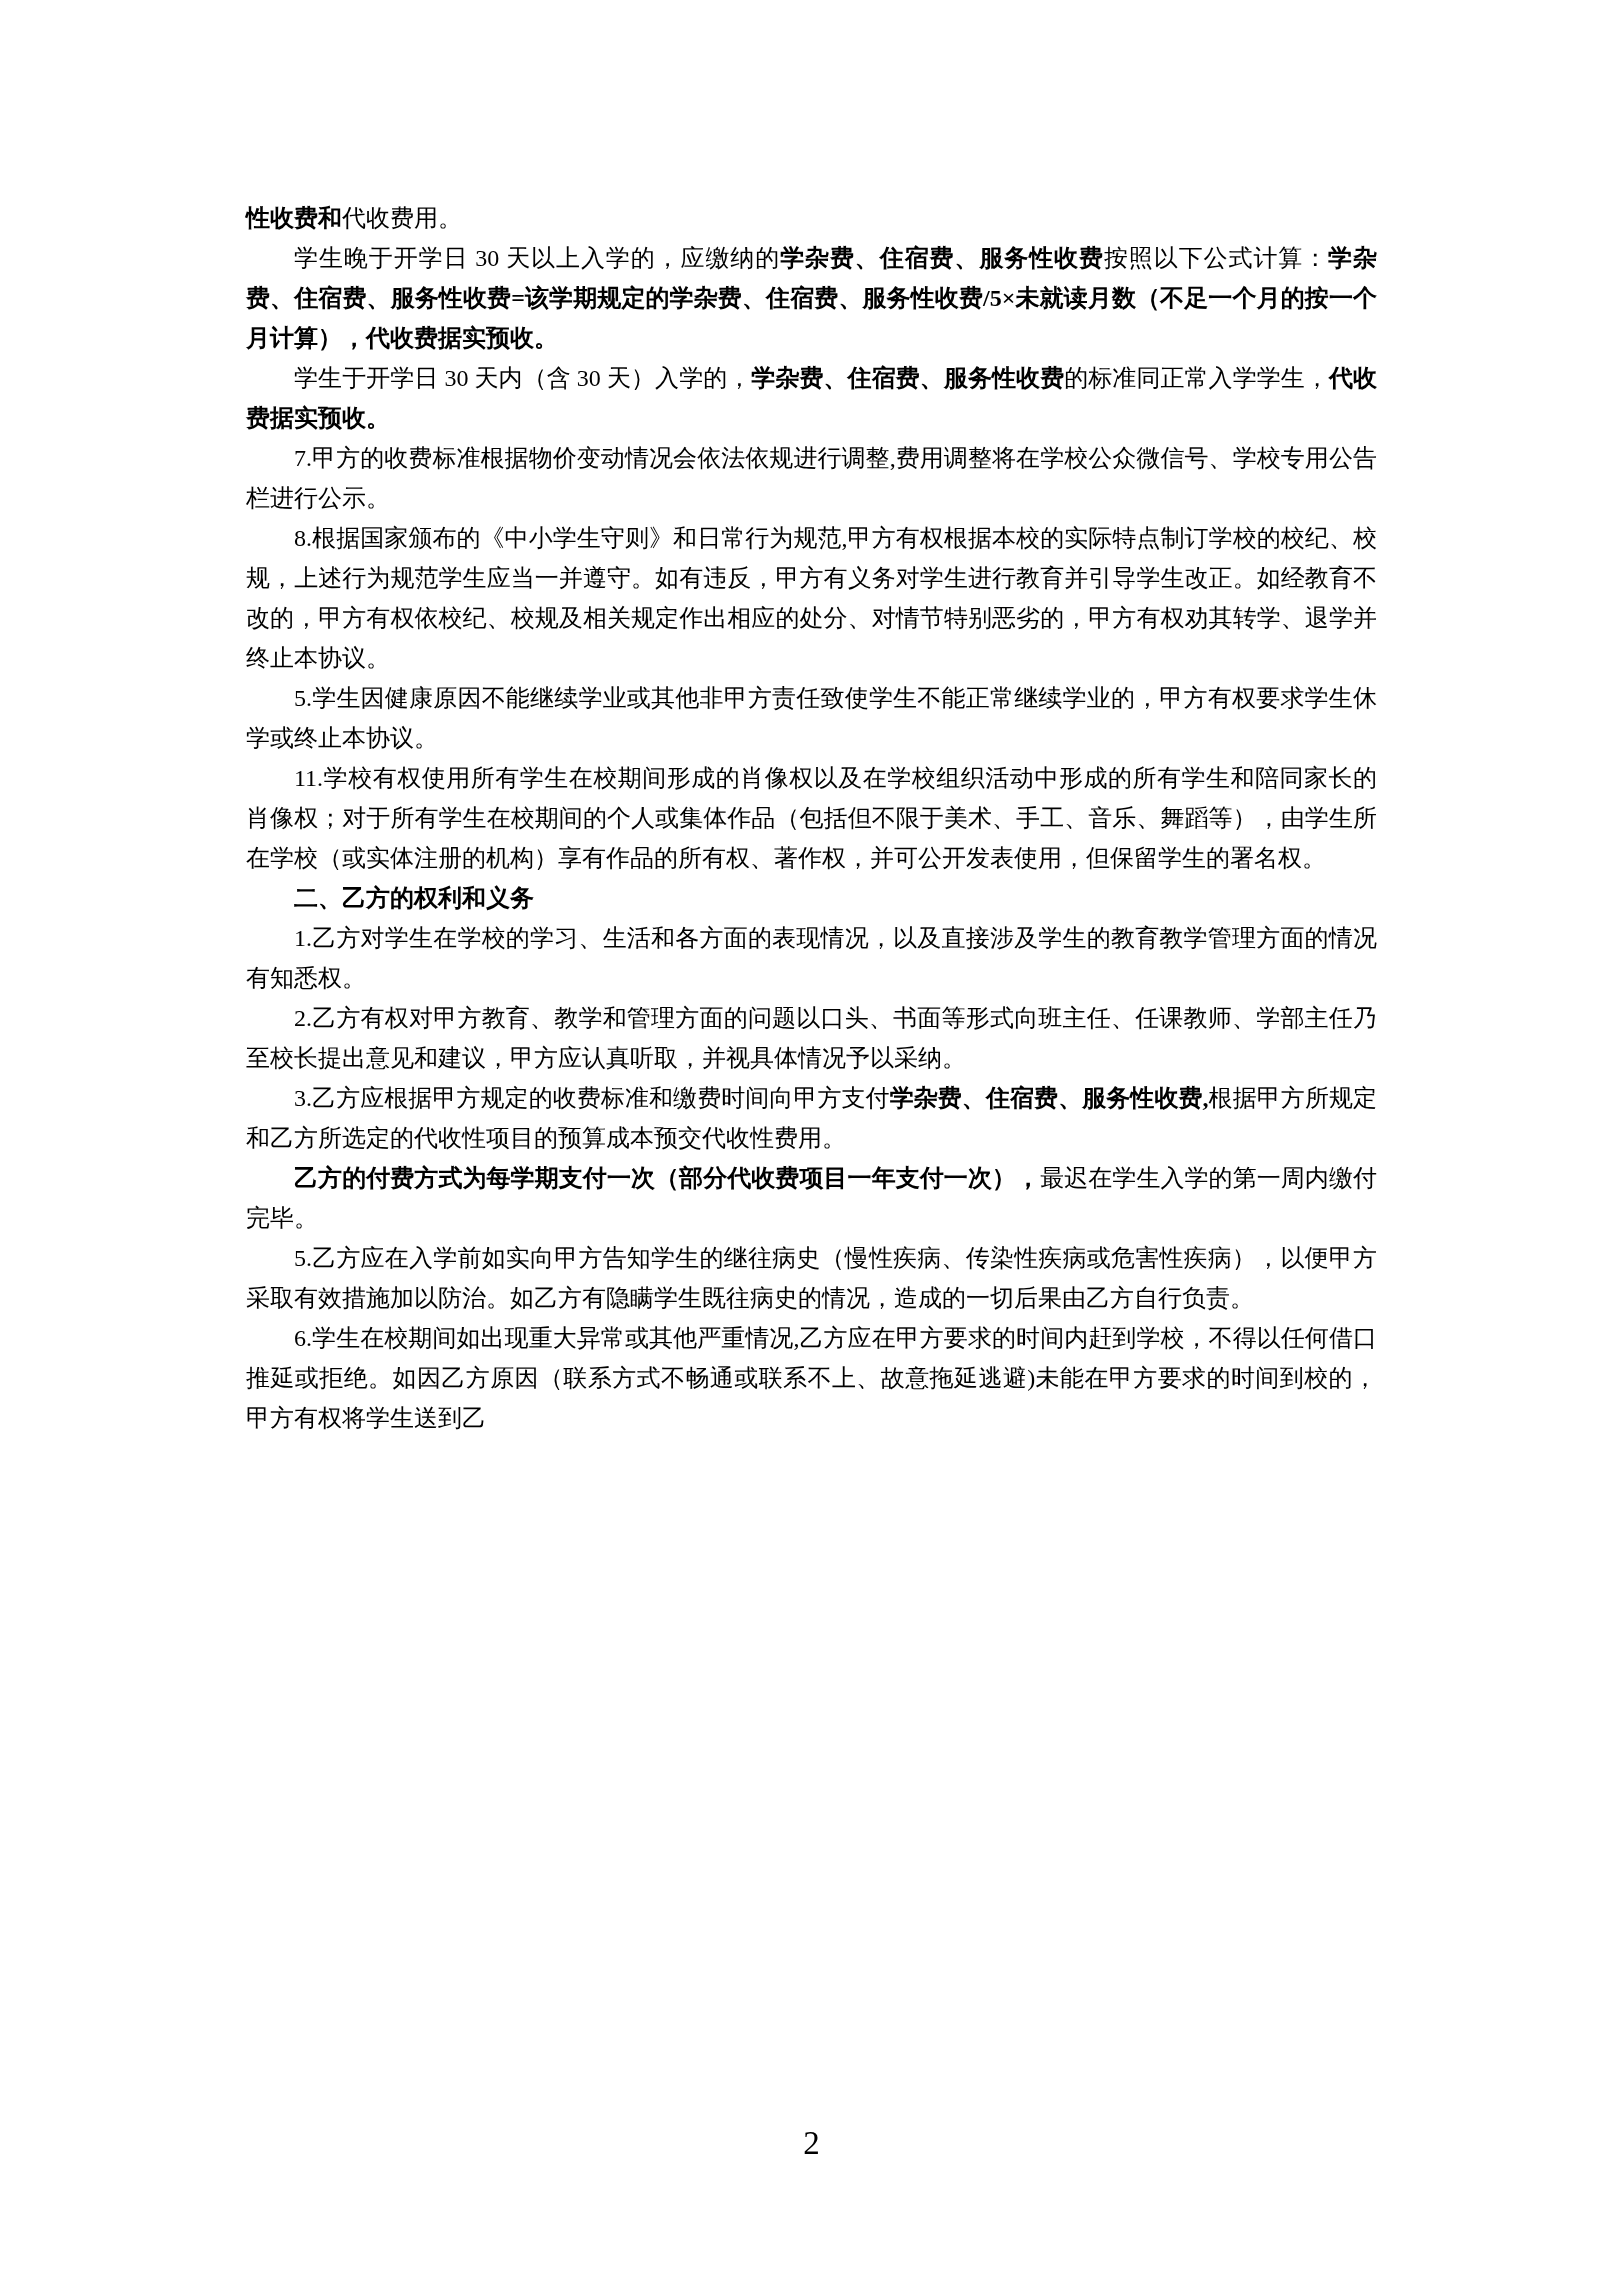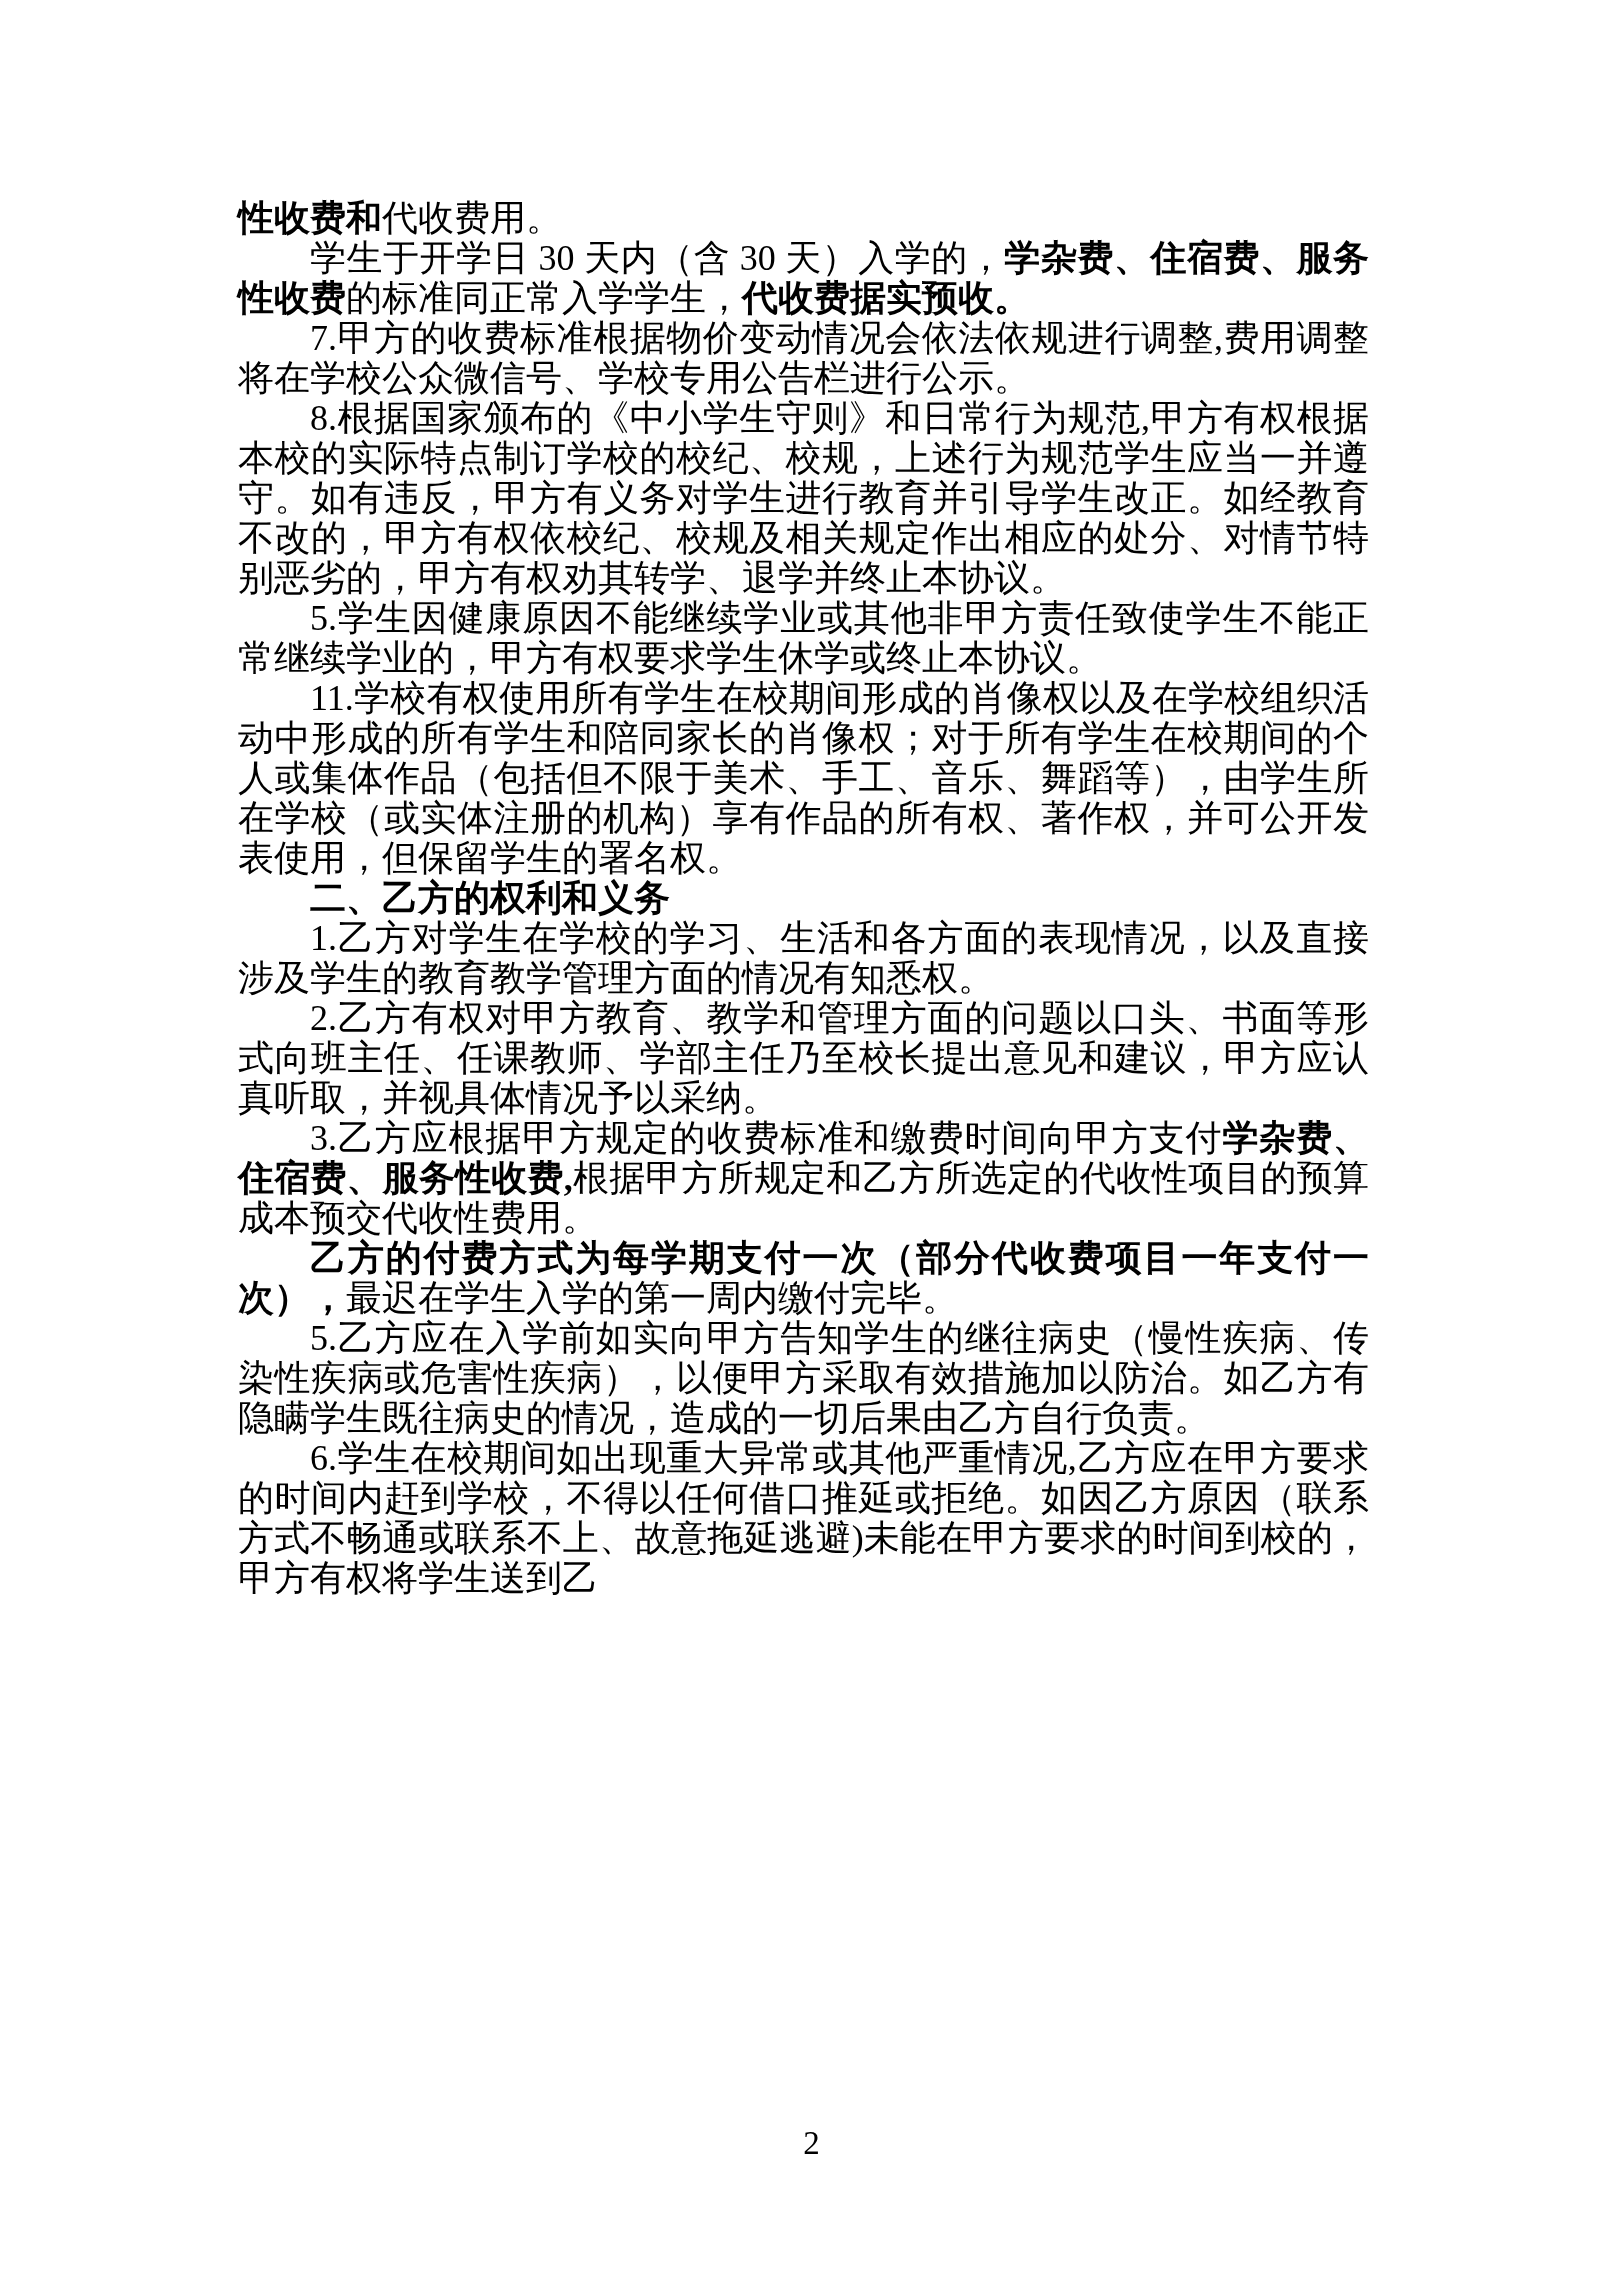--- a/index.html
+++ b/index.html
@@ -11,24 +11,24 @@
     position: relative;
     width: 1623px;
     height: 2295px;
     background: #ffffff;
     overflow: hidden;
     font-family: "Liberation Serif", "DejaVu Serif", serif;
     color: #000000;
   }
   .doc-body {
     position: absolute;
-    left: 238px;
+    left: 246px;
     top: 198px;
     width: 1131px;
-    font-size: 36px;
+    font-size: 24px;
     line-height: 40px;
     text-align: justify;
   }
   .doc-body p.para {
     margin: 0;
     padding: 0;
     text-indent: 2em;
   }
   .doc-body p.para.no-indent {
     text-indent: 0;
@@ -45,20 +45,21 @@
     font-size: 33px;
     line-height: 39px;
   }
 </style>
 </head>
 <body>
 
 <div class="page">
   <div class="doc-body">
       <p class="para no-indent"><span class="seg-bold">性收费和</span><span class="seg-regular">代收费用。</span></p>
+      <p class="para"><span class="seg-regular">学生晚于开学日 30 天以上入学的，应缴纳的</span><span class="seg-bold">学杂费、住宿费、服务性收费</span><span class="seg-regular">按照以下公式计算：</span><span class="seg-bold">学杂费、住宿费、服务性收费=该学期规定的学杂费、住宿费、服务性收费/5×未就读月数（不足一个月的按一个月计算），代收费据实预收。</span></p>
       <p class="para"><span class="seg-regular">学生于开学日 30 天内（含 30 天）入学的，</span><span class="seg-bold">学杂费、住宿费、服务性收费</span><span class="seg-regular">的标准同正常入学学生，</span><span class="seg-bold">代收费据实预收。</span></p>
       <p class="para"><span class="seg-regular">7.甲方的收费标准根据物价变动情况会依法依规进行调整,费用调整将在学校公众微信号、学校专用公告栏进行公示。</span></p>
       <p class="para"><span class="seg-regular">8.根据国家颁布的《中小学生守则》和日常行为规范,甲方有权根据本校的实际特点制订学校的校纪、校规，上述行为规范学生应当一并遵守。如有违反，甲方有义务对学生进行教育并引导学生改正。如经教育不改的，甲方有权依校纪、校规及相关规定作出相应的处分、对情节特别恶劣的，甲方有权劝其转学、退学并终止本协议。</span></p>
       <p class="para"><span class="seg-regular">5.学生因健康原因不能继续学业或其他非甲方责任致使学生不能正常继续学业的，甲方有权要求学生休学或终止本协议。</span></p>
       <p class="para"><span class="seg-regular">11.学校有权使用所有学生在校期间形成的肖像权以及在学校组织活动中形成的所有学生和陪同家长的肖像权；对于所有学生在校期间的个人或集体作品（包括但不限于美术、手工、音乐、舞蹈等），由学生所在学校（或实体注册的机构）享有作品的所有权、著作权，并可公开发表使用，但保留学生的署名权。</span></p>
       <p class="para"><span class="seg-bold">二、乙方的权利和义务</span></p>
       <p class="para"><span class="seg-regular">1.乙方对学生在学校的学习、生活和各方面的表现情况，以及直接涉及学生的教育教学管理方面的情况有知悉权。</span></p>
       <p class="para"><span class="seg-regular">2.乙方有权对甲方教育、教学和管理方面的问题以口头、书面等形式向班主任、任课教师、学部主任乃至校长提出意见和建议，甲方应认真听取，并视具体情况予以采纳。</span></p>
       <p class="para"><span class="seg-regular">3.乙方应根据甲方规定的收费标准和缴费时间向甲方支付</span><span class="seg-bold">学杂费、住宿费、服务性收费,</span><span class="seg-regular">根据甲方所规定和乙方所选定的代收性项目的预算成本预交代收性费用。</span></p>
       <p class="para"><span class="seg-bold">乙方的付费方式为每学期支付一次（部分代收费项目一年支付一次），</span><span class="seg-regular">最迟在学生入学的第一周内缴付完毕。</span></p>

